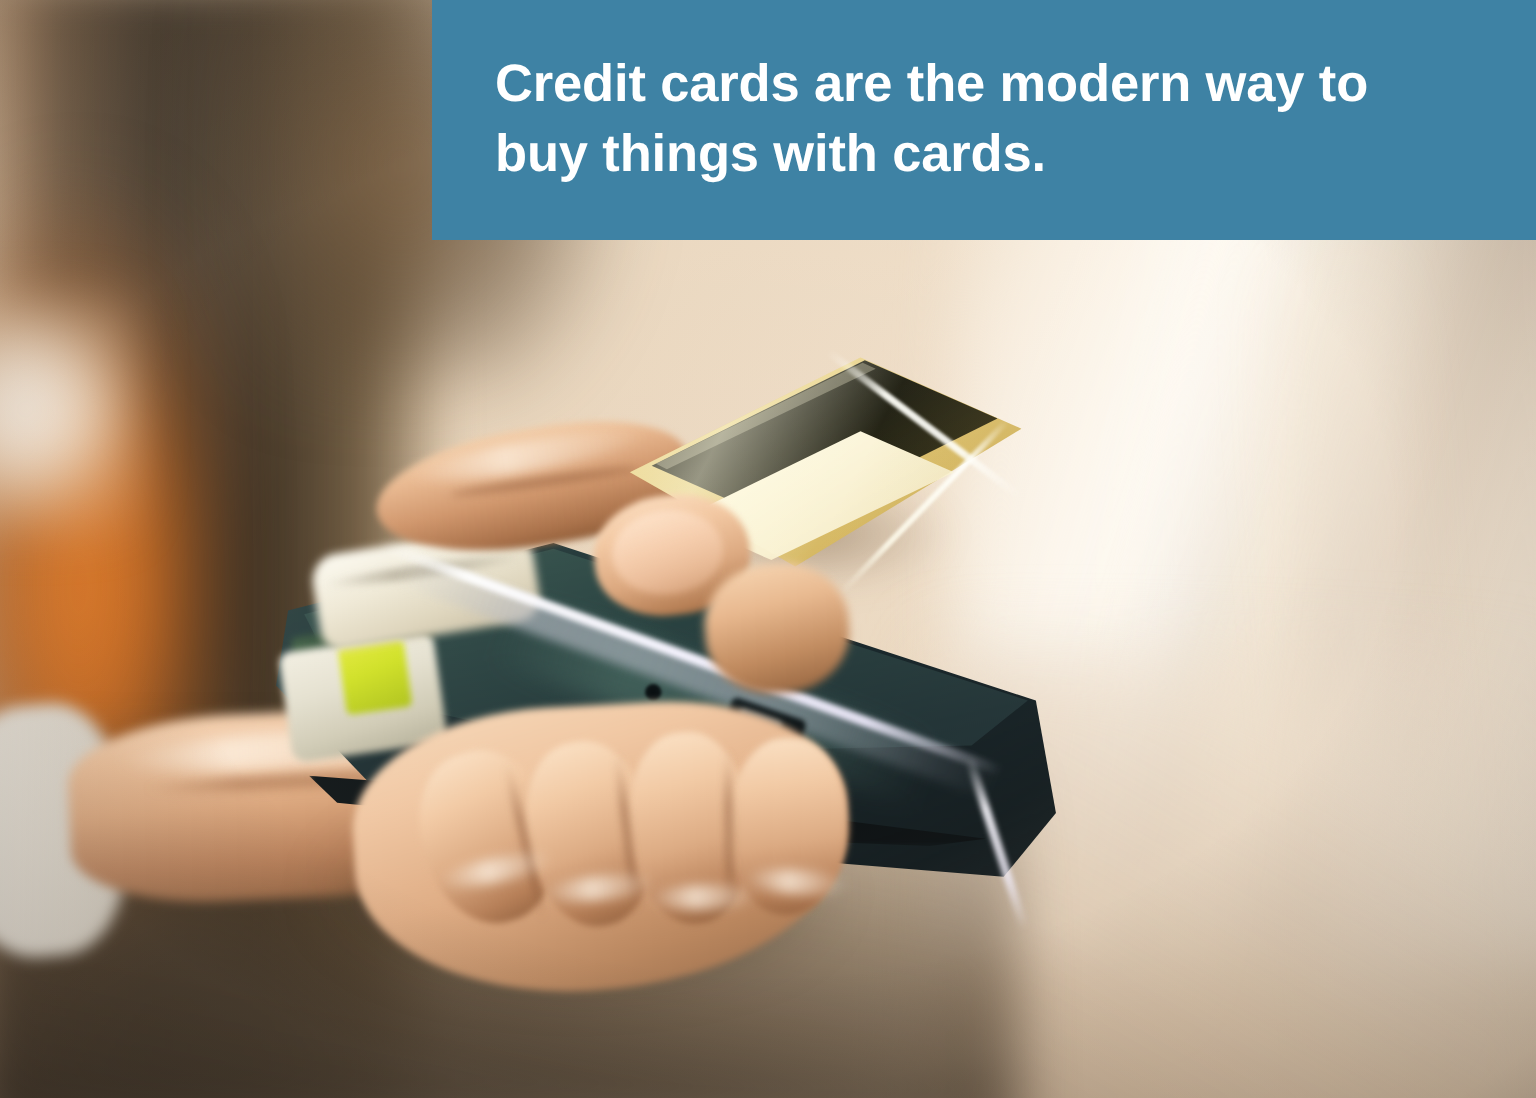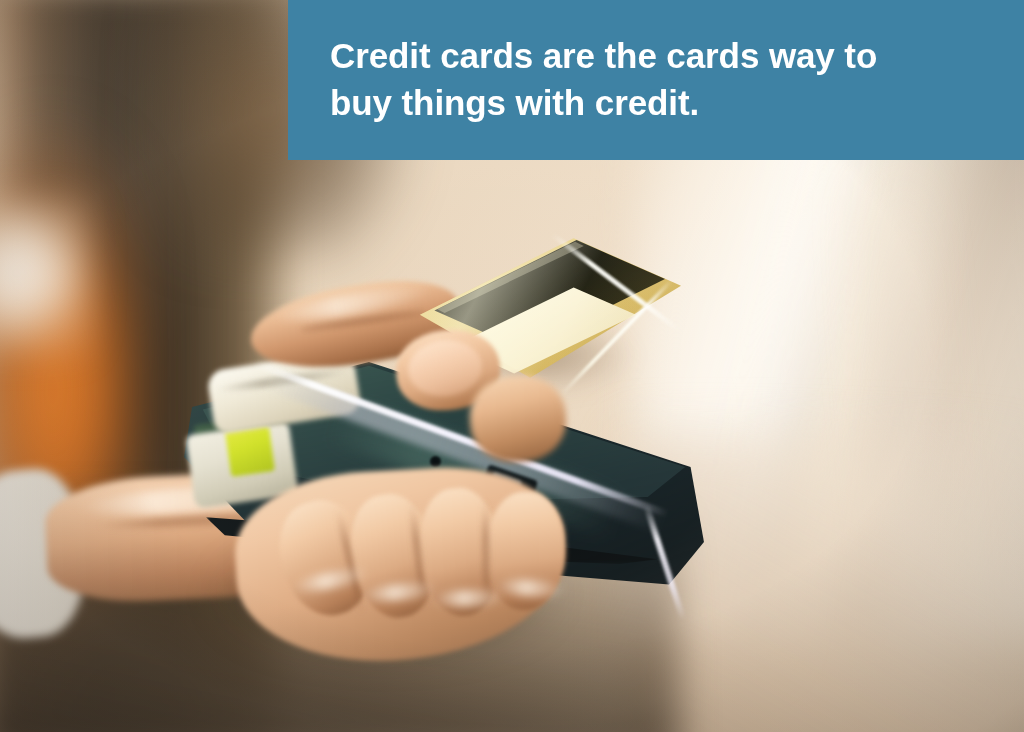--- a/index.html
+++ b/index.html
@@ -523,16 +523,16 @@
 
     <div class="index-tip"></div>
     <div class="index-nail"></div>
     <div class="second-finger"></div>
 
     <div class="dof-haze"></div>
     <div class="vignette"></div>
   </div>
 
   <div id="caption-banner">
-    <div id="caption-text">Credit cards are the cards way to buy things with credit.</div>
+    <div id="caption-text">Credit cards are the modern way to buy things with cards.</div>
   </div>
 
 </div>
 
 </body></html>

